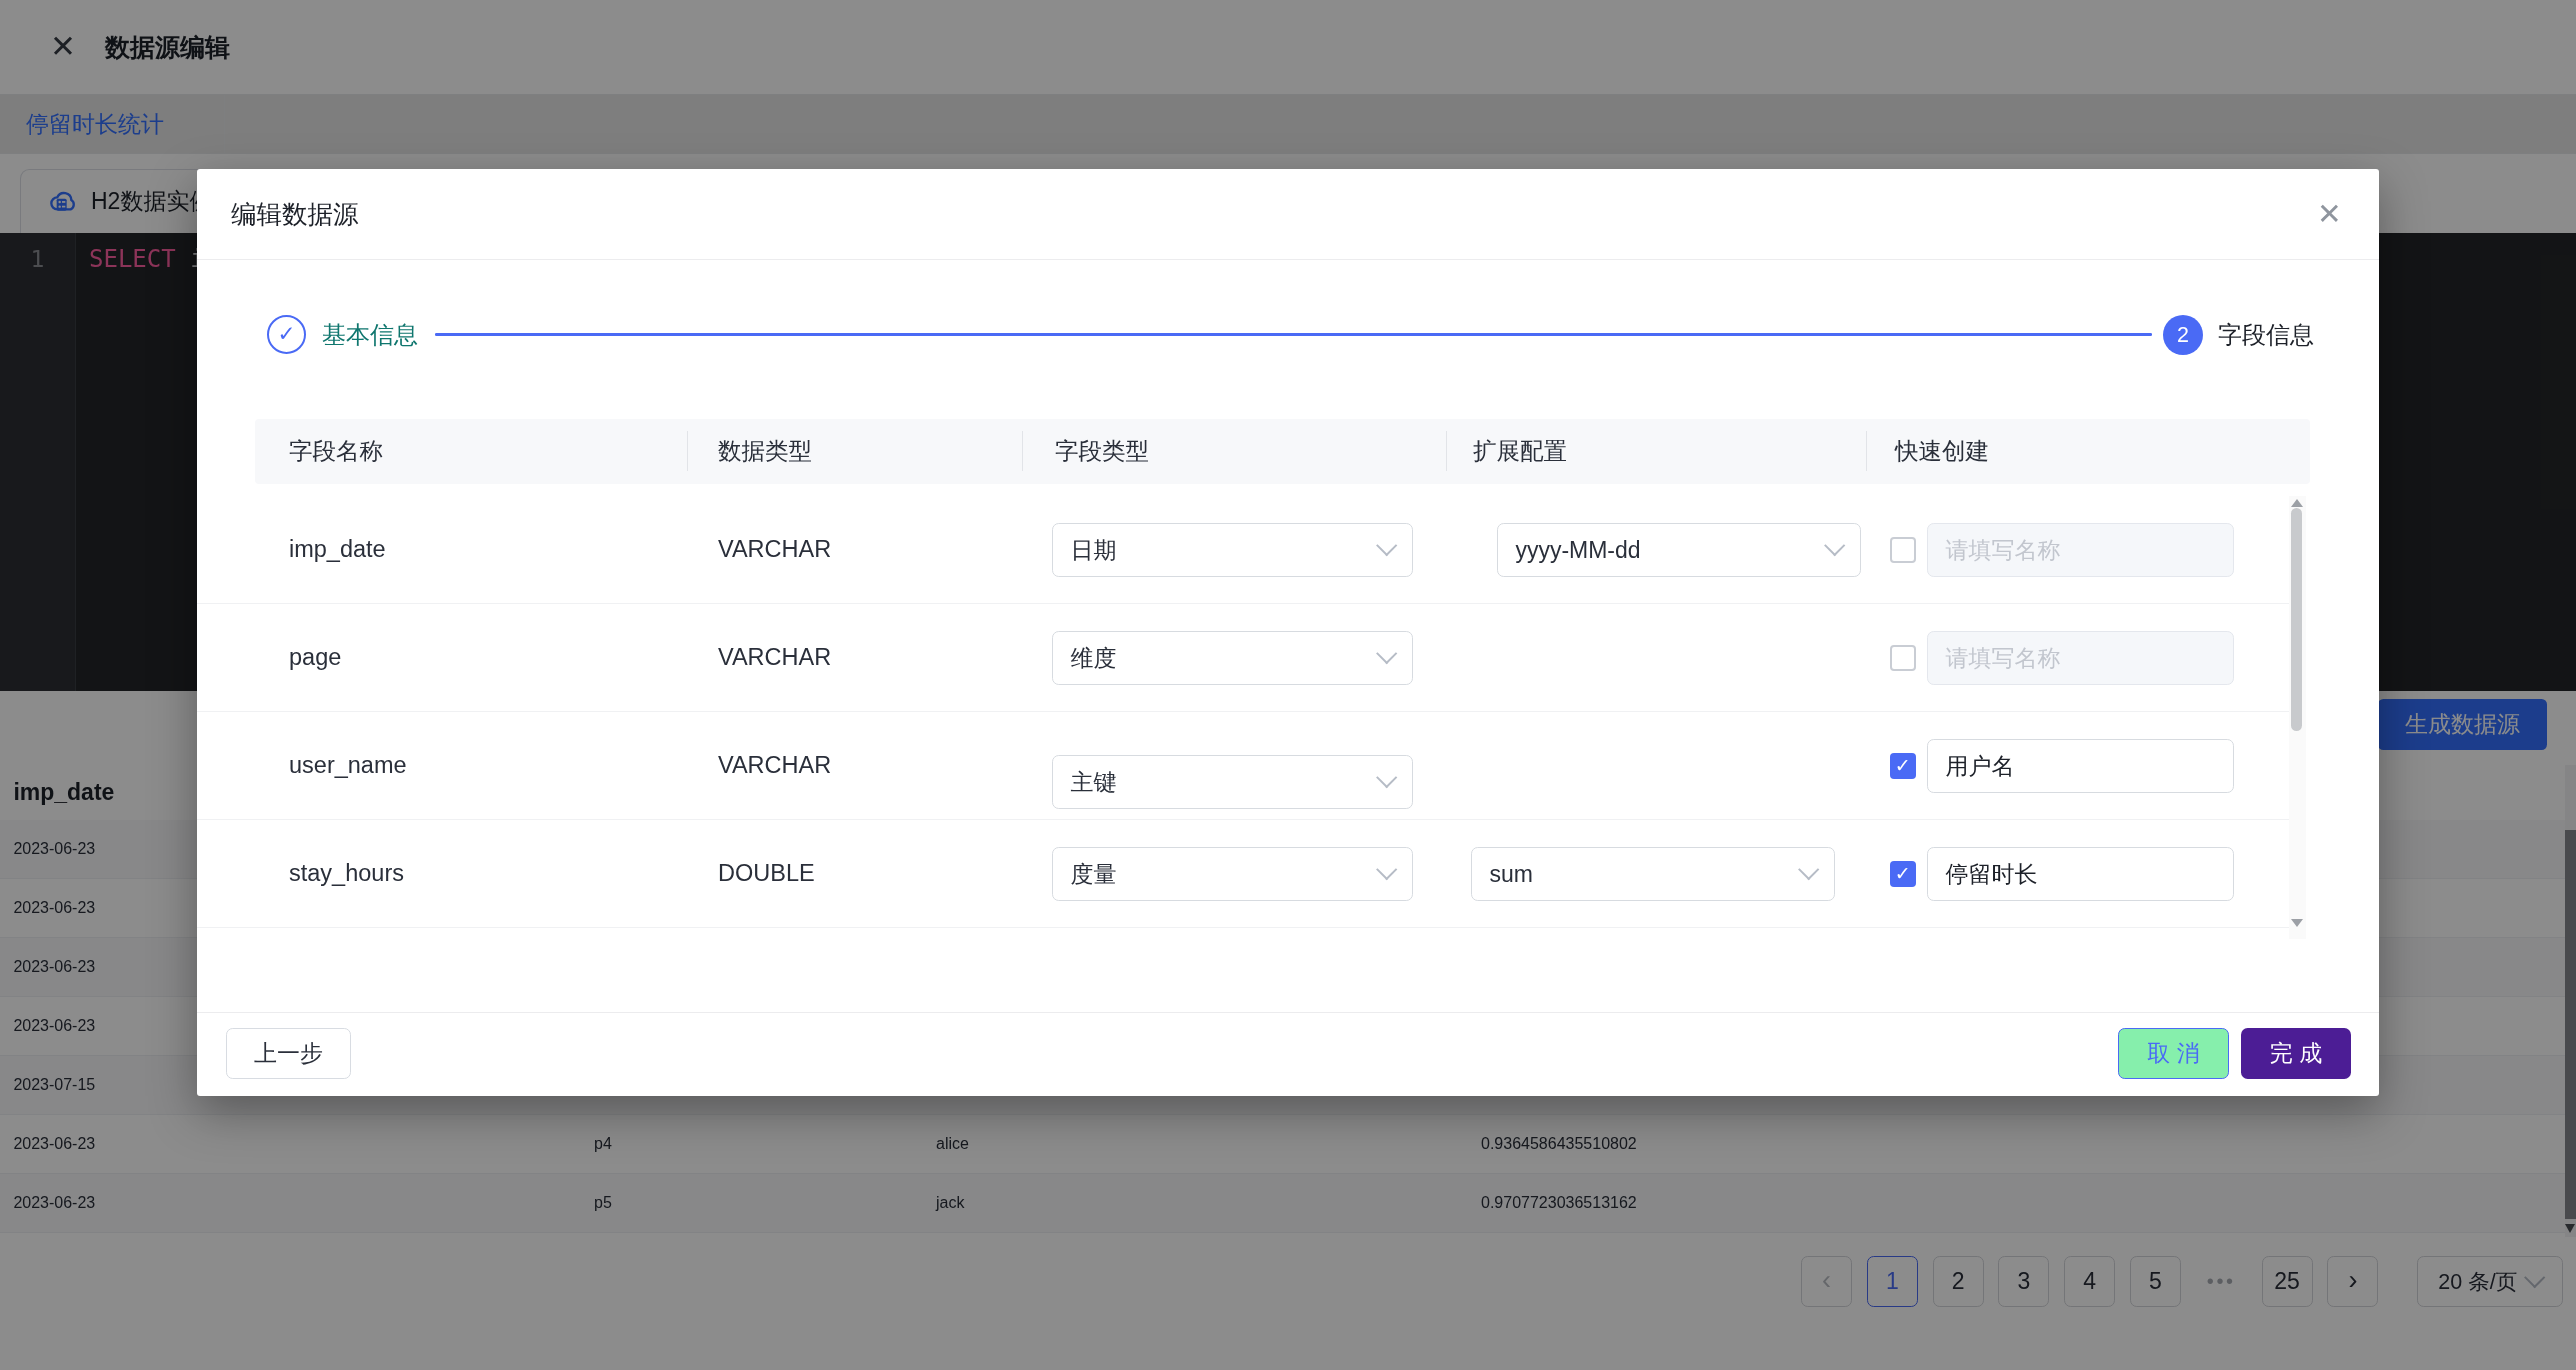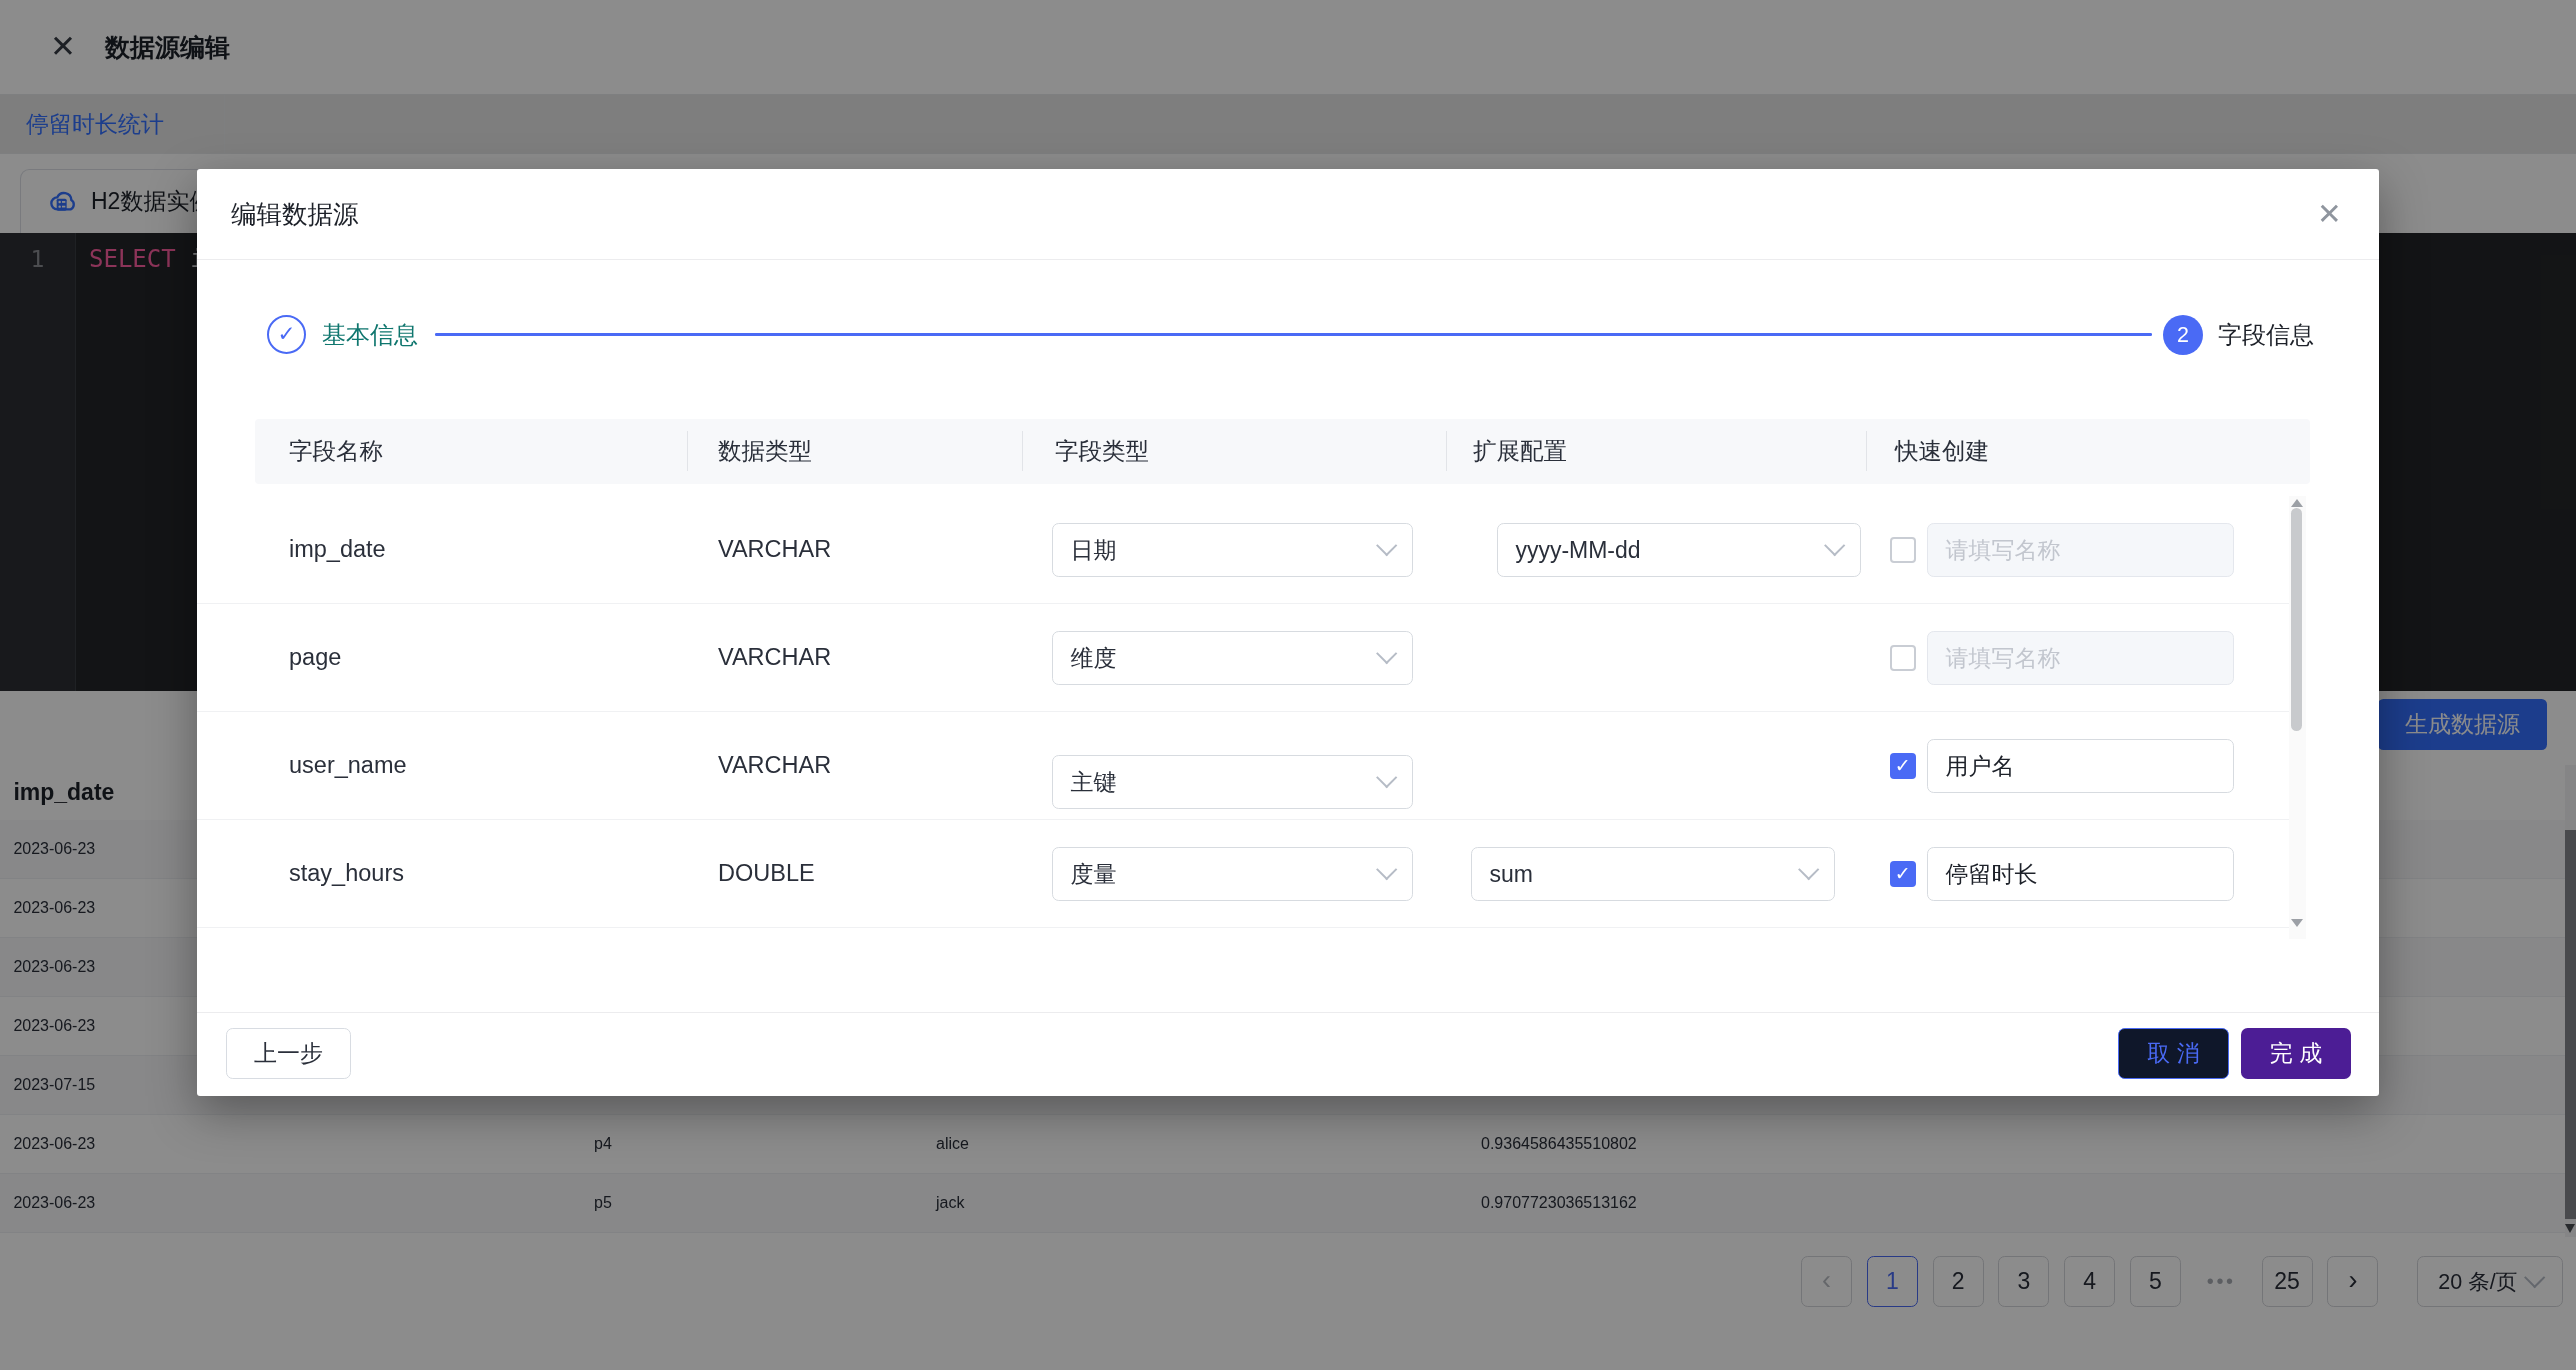--- a/index.html
+++ b/index.html
@@ -97,21 +97,21 @@
   
   #ft-scroll{left:2092px;top:327px;width:17.4px;height:443px;background:#fafafa;}
   #ft-thumb{left:2094px;top:339px;width:11.4px;height:223px;background:#c8cacd;border-radius:6px;}
   .tri-up{left:2094px;top:330px;width:0;height:0;border-left:6px solid transparent;border-right:6px solid transparent;border-bottom:8.7px solid #9ca0a6;}
   .tri-down{left:2094px;top:750px;width:0;height:0;border-left:6px solid transparent;border-right:6px solid transparent;border-top:8.7px solid #9ca0a6;}
 
   
   #m-footer-line{left:0;top:843px;width:2182px;height:1.3px;background:#ececee;}
   .m-btn{top:859px;height:51px;box-sizing:border-box;border-radius:6.7px;text-align:center;line-height:48px;font-size:23px;}
   #btn-prev{left:29px;width:125px;border:1.3px solid #d8dce2;background:#fff;color:#2a2f3a;}
-  #btn-cancel{left:1921px;width:111px;border:1.3px solid #4a6af5;background:#0f172a;color:#4a6af5;}
+  #btn-cancel{left:1921px;width:111px;border:1.3px solid #4a6af5;background:#86efac;color:#4a6af5;}
   #btn-ok{left:2044px;width:110px;background:#4c1d95;color:#fff;line-height:51px;}
 </style>
 </head>
 <body>
 
 <div id="screen">
 
   <div class="abs" id="bg-header">
     <div class="abs" id="bg-close">✕</div>
     <div class="abs" id="bg-title">数据源编辑</div>

